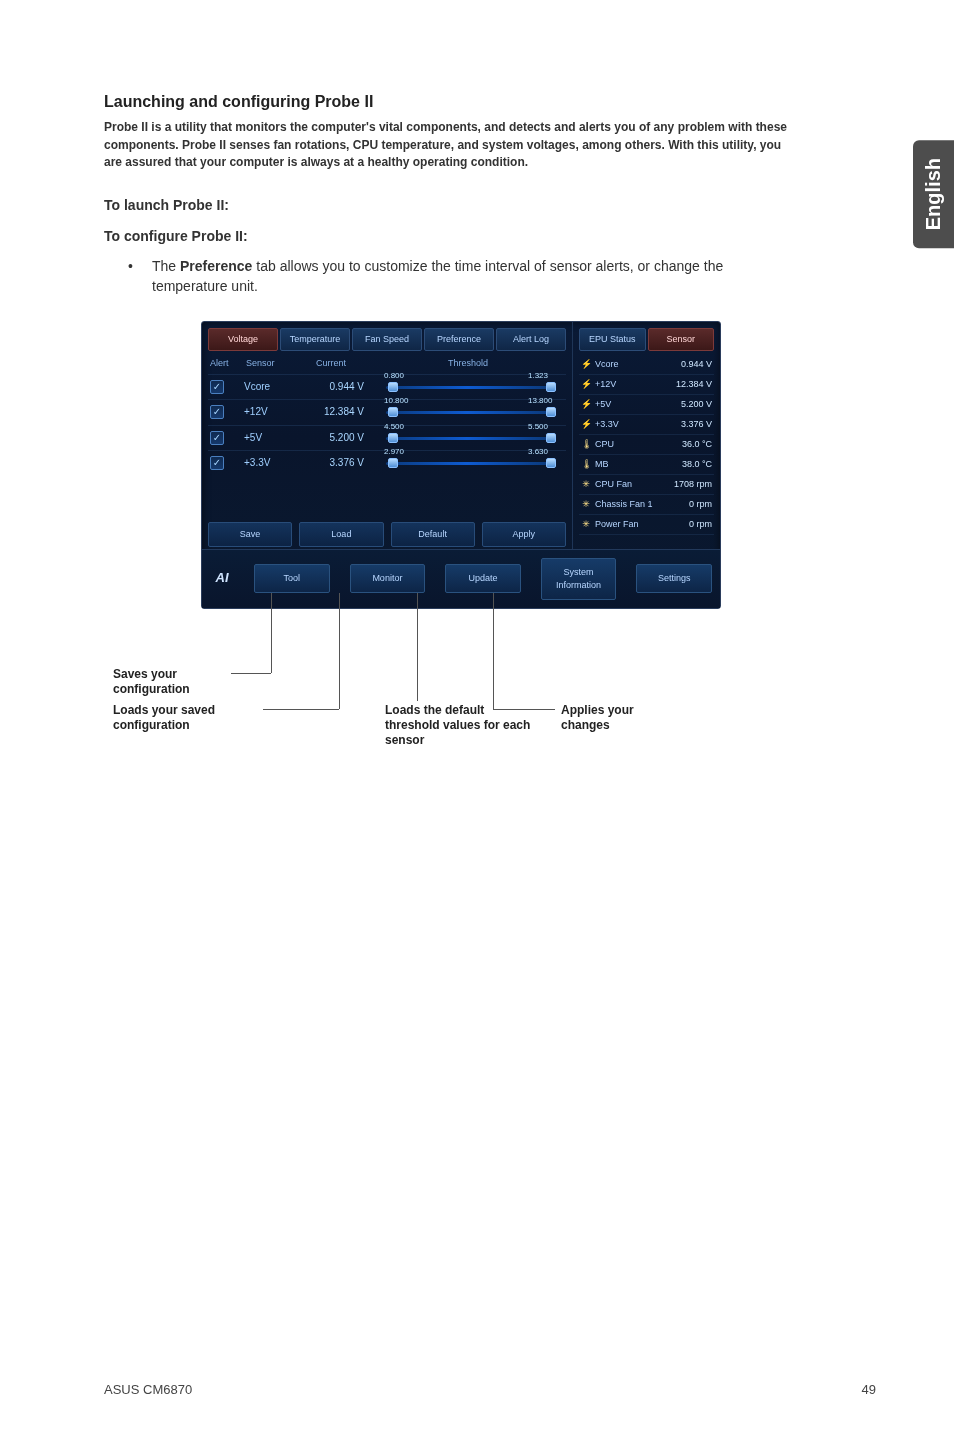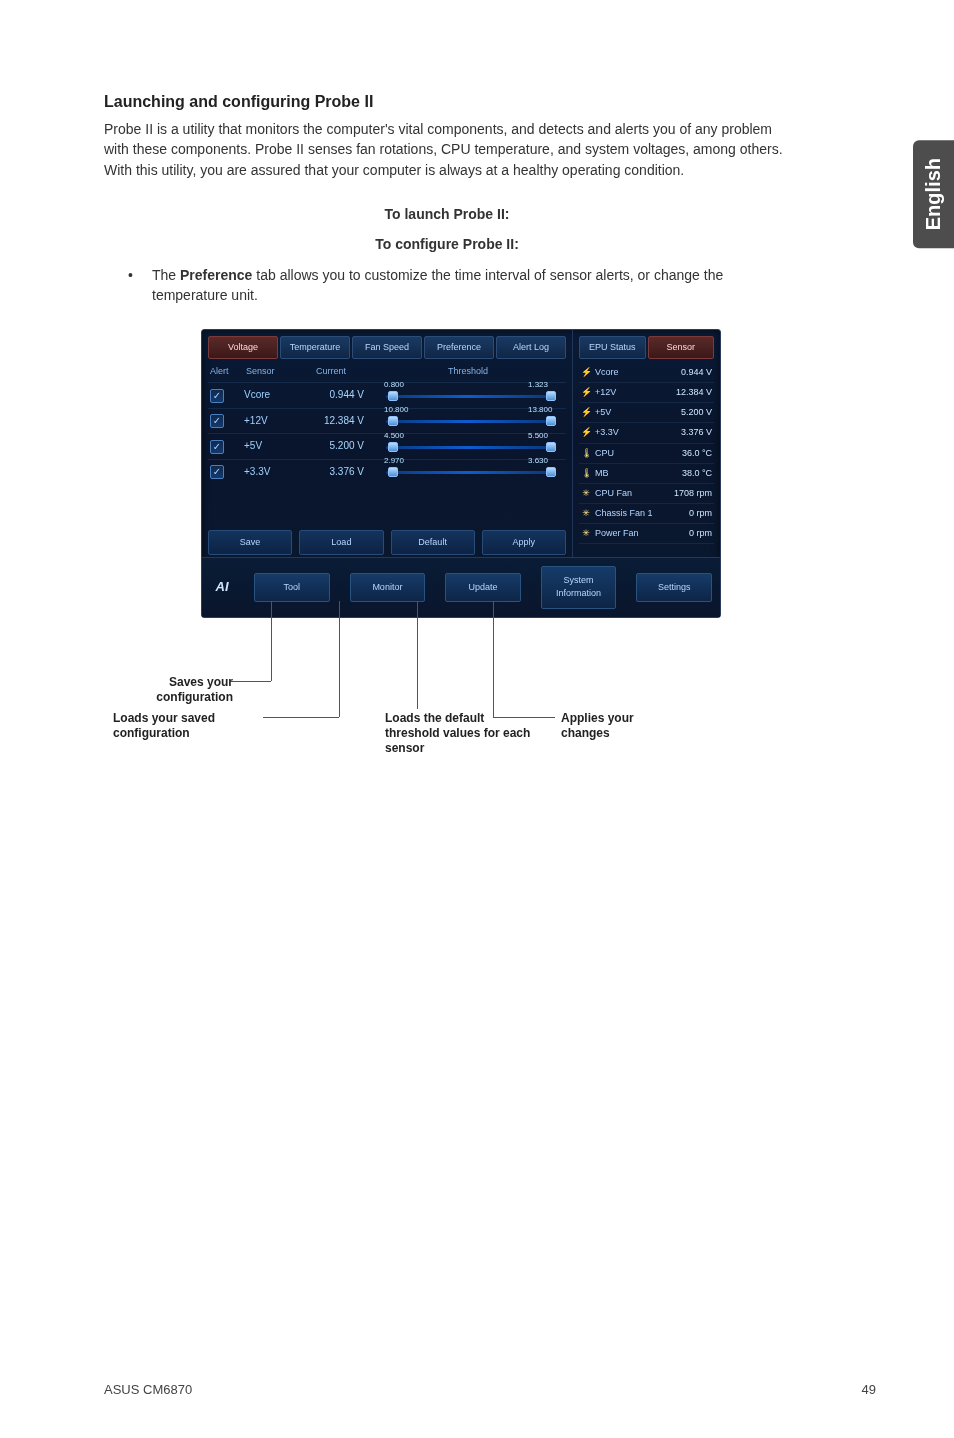--- a/index.html
+++ b/index.html
@@ -30,29 +30,29 @@
     padding: 90px 80px 0 104px;
     max-width: 870px;
   }
   h2.section-title {
     font-size: 16px;
     font-weight: bold;
     color: #222;
     margin-bottom: 6px;
   }
   p.intro {
-    font-size: 14px;
+    font-size: 12px;
     color: #333;
     margin-bottom: 24px;
+    font-weight: bold;
   }
   .sub-head {
     font-weight: bold;
     font-size: 14px;
     margin-bottom: 10px;
-    text-align: center;
   }
   ul.bullets {
     list-style: none;
     padding-left: 24px;
     margin-bottom: 24px;
   }
   ul.bullets li {
     position: relative;
     padding-left: 24px;
     margin-bottom: 8px;
@@ -413,21 +413,21 @@
       <div class="app-bottom" id="app-bottom">
         <div class="logo">AI</div>
       <div class="big-btn">Tool</div>
           <div class="big-btn">Monitor</div>
           <div class="big-btn">Update</div>
           <div class="big-btn">System Information</div>
           <div class="big-btn">Settings</div>
         </div>
     </div>
 
-    <div class="callout-text" style="left:-54px; top:346px; width:120px;text-align:right;">Saves your configuration</div>
+    <div class="callout-text" style="left:-54px; top:346px; width:120px;">Saves your configuration</div>
     <div class="callout-line" style="left:64px; top:352px; width:40px; height:1px;"></div>
     <div class="callout-line" style="left:104px; top:272px; width:1px; height:80px;"></div>
 
     <div class="callout-text" style="left:-54px; top:382px; width:150px;">Loads your saved configuration</div>
     <div class="callout-line" style="left:96px; top:388px; width:76px; height:1px;"></div>
     <div class="callout-line" style="left:172px; top:272px; width:1px; height:116px;"></div>
 
     <div class="callout-text" style="left:218px; top:382px; width:150px;">Loads the default threshold values for each sensor</div>
     <div class="callout-line" style="left:250px; top:272px; width:1px; height:108px;"></div>
 

